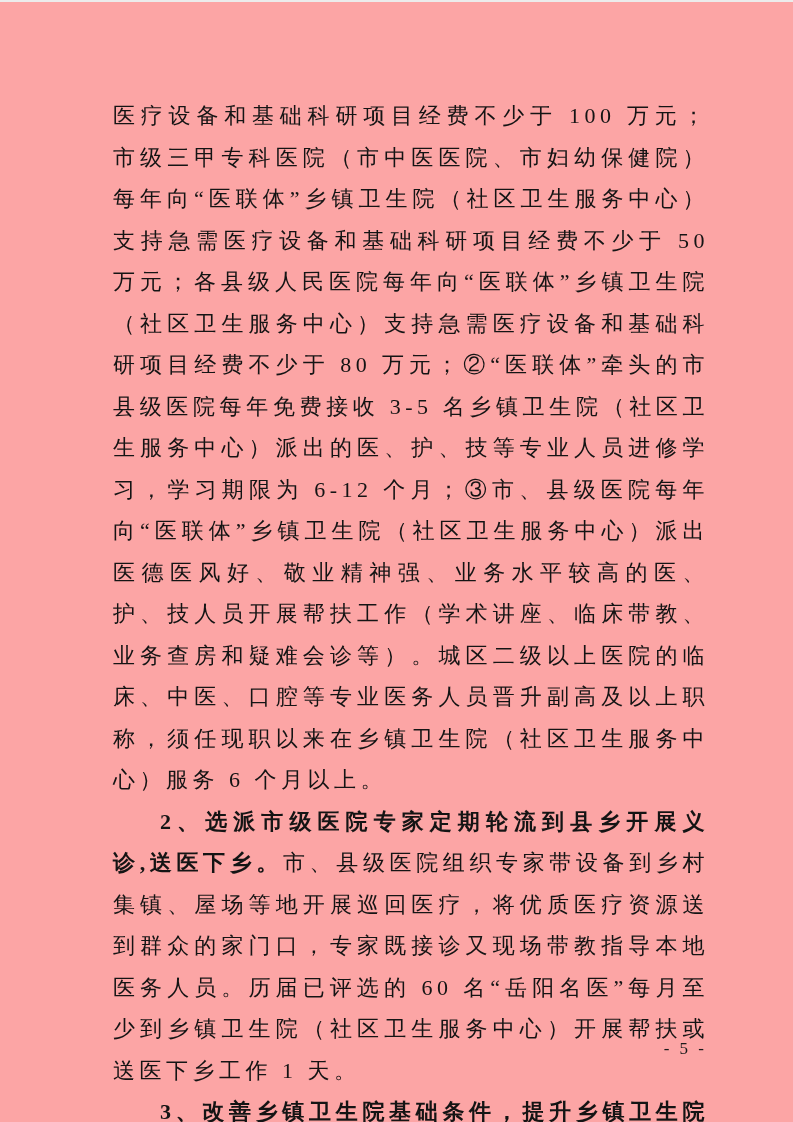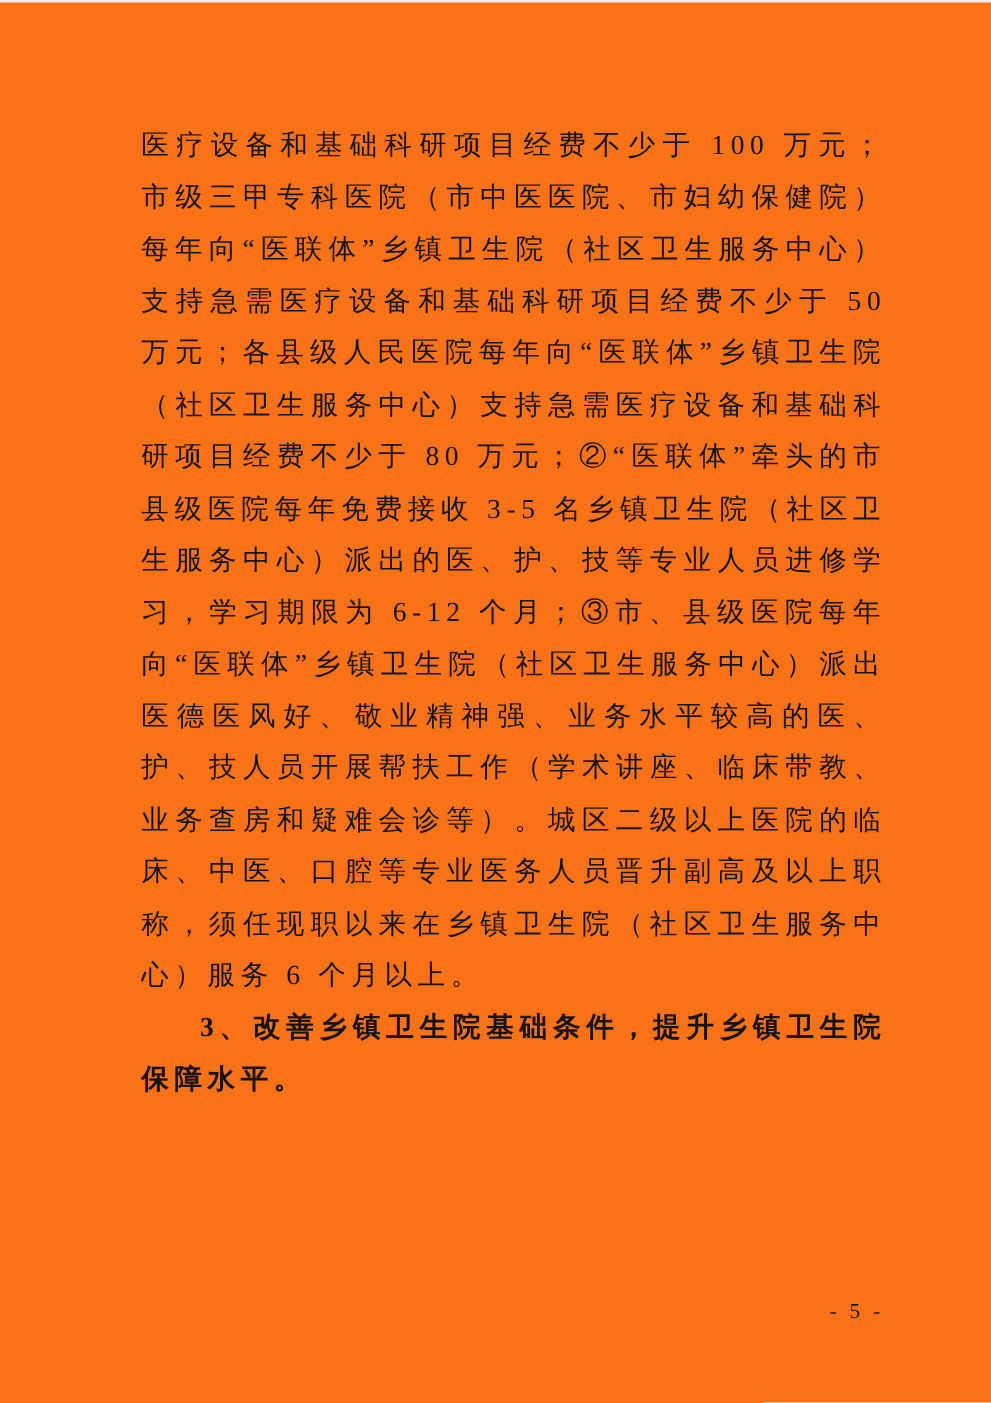--- a/index.html
+++ b/index.html
@@ -1,21 +1,21 @@
 <!DOCTYPE html>
 <html><head>
 <meta charset="utf-8">
 <style>
   * { margin: 0; padding: 0; box-sizing: border-box; }
   html, body { background: #ffffff; }
   .page {
     position: relative;
     width: 793px;
     height: 1122px;
-    background: #f97316;
+    background: #fca5a5;
     overflow: hidden;
     font-family: "Liberation Serif", "DejaVu Serif", serif;
     color: #141414;
   }
   .scan-edge {
     position: absolute;
     top: 0; left: 0;
     width: 100%; height: 2px;
     background: #ececec;
   }
@@ -46,19 +46,20 @@
 </head>
 <body>
 
 <div class="page">
   <div class="scan-edge"></div>
 
   <div class="doc-body">
 
     <p class="para"><span>医疗设备和基础科研项目经费不少于 100 万元；市级三甲专科医院（市中医医院、市妇幼保健院）每年向“医联体”乡镇卫生院（社区卫生服务中心）支持急需医疗设备和基础科研项目经费不少于 50 万元；各县级人民医院每年向“医联体”乡镇卫生院（社区卫生服务中心）支持急需医疗设备和基础科研项目经费不少于 80 万元；②“医联体”牵头的市县级医院每年免费接收 3-5 名乡镇卫生院（社区卫生服务中心）派出的医、护、技等专业人员进修学习，学习期限为 6-12 个月；③市、县级医院每年向“医联体”乡镇卫生院（社区卫生服务中心）派出医德医风好、敬业精神强、业务水平较高的医、护、技人员开展帮扶工作（学术讲座、临床带教、业务查房和疑难会诊等）。城区二级以上医院的临床、中医、口腔等专业医务人员晋升副高及以上职称，须任现职以来在乡镇卫生院（社区卫生服务中心）服务 6 个月以上。</span></p>
 
+    <p class="para indent"><span class="seg-bold">2、选派市级医院专家定期轮流到县乡开展义诊,送医下乡。</span><span>市、县级医院组织专家带设备到乡村集镇、屋场等地开展巡回医疗，将优质医疗资源送到群众的家门口，专家既接诊又现场带教指导本地医务人员。历届已评选的 60 名“岳阳名医”每月至少到乡镇卫生院（社区卫生服务中心）开展帮扶或送医下乡工作 1 天。</span></p>
 
     <p class="para indent"><span class="seg-bold">3、改善乡镇卫生院基础条件，提升乡镇卫生院保障水平。</span></p>
 
   </div>
 
   <div class="page-num">- 5 -</div>
 </div>
 
 </body></html>

